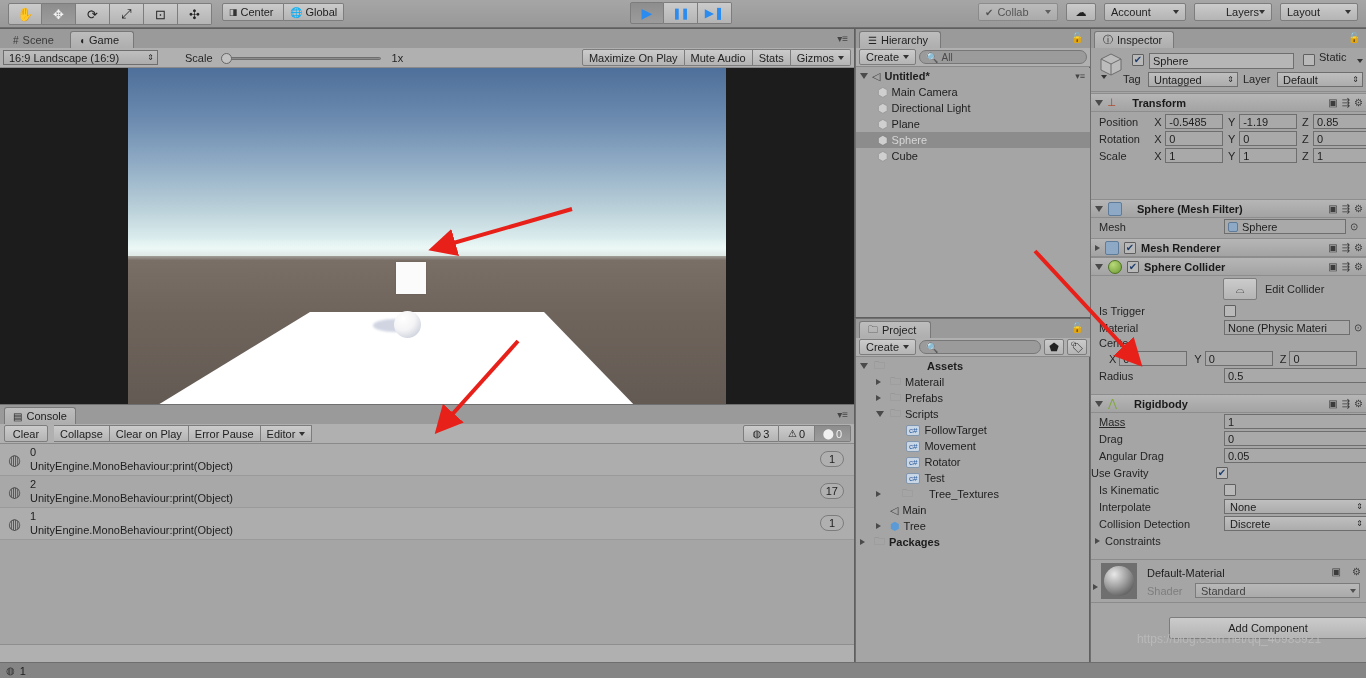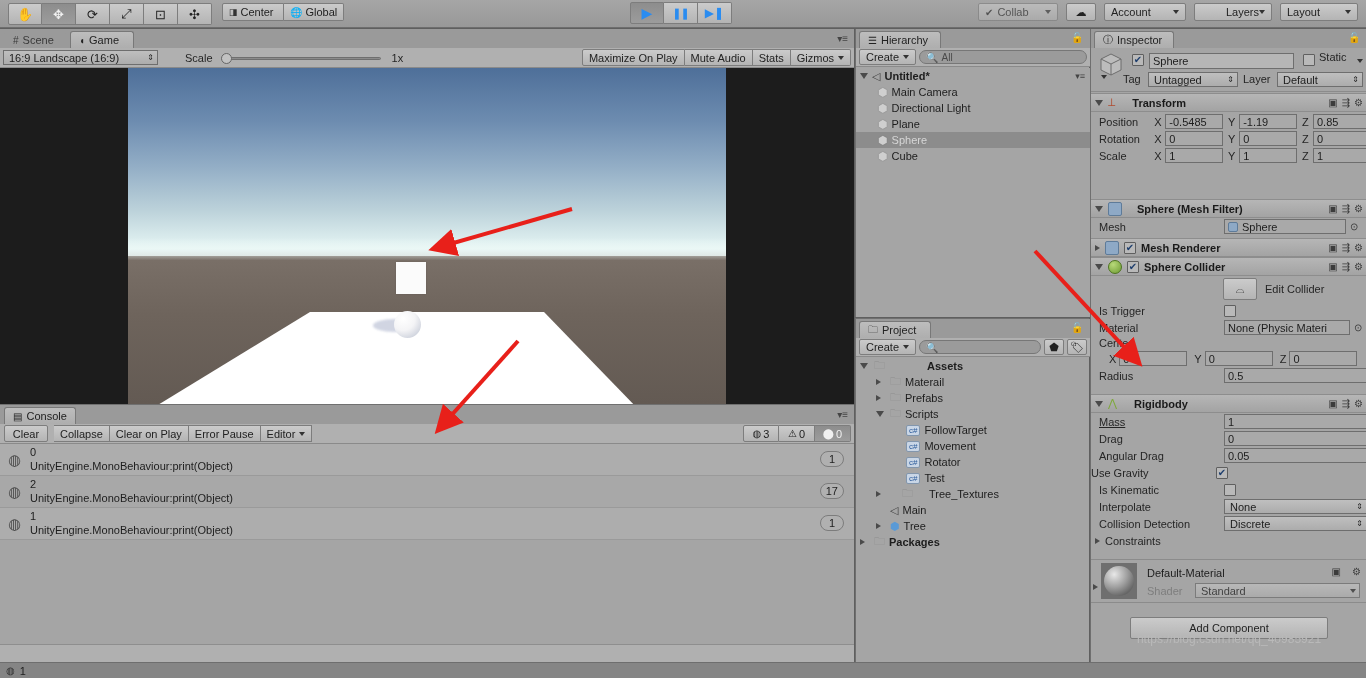--- a/index.html
+++ b/index.html
@@ -710,21 +710,21 @@
         <span style="position:absolute;left:56px;top:25px;font-size:11px;color:#7e7e7e;">Shader</span>
         <div class="popup" style="position:absolute;left:104px;top:23px;width:165px;opacity:.75;">
           <span>Standard</span>
           <span class="tri"></span>
         </div>
         <span style="position:absolute;right:26px;top:6px;color:#3c3c3c;font-size:10px;">▣</span>
         <span style="position:absolute;right:6px;top:6px;color:#3c3c3c;font-size:10px;">⚙</span>
       </div>
     </div>
 
-    <div style="position:absolute;left:0;top:588px;width:276px;display:flex;justify-content:center;">
+    <div style="position:absolute;left:0;top:588px;width:276px;display:flex;justify-content:flex-end;">
       <div class="btn" style="width:198px;height:22px;">
         <span>Add Component</span>
       </div>
     </div>
 
     <div style="position:absolute;left:0;bottom:16px;width:276px;text-align:center;font-size:12px;color:#b9b9b9;">https://blog.csdn.net/qq_40985921</div>
   </div>
 
   <div style="position:absolute;left:0;bottom:0;width:1366px;height:16px;background:#858585;border-top:1px solid #6e6e6e;display:flex;align-items:center;gap:5px;padding-left:6px;">
     <span style="font-size:10px;color:#2f2f2f;">◍</span>

